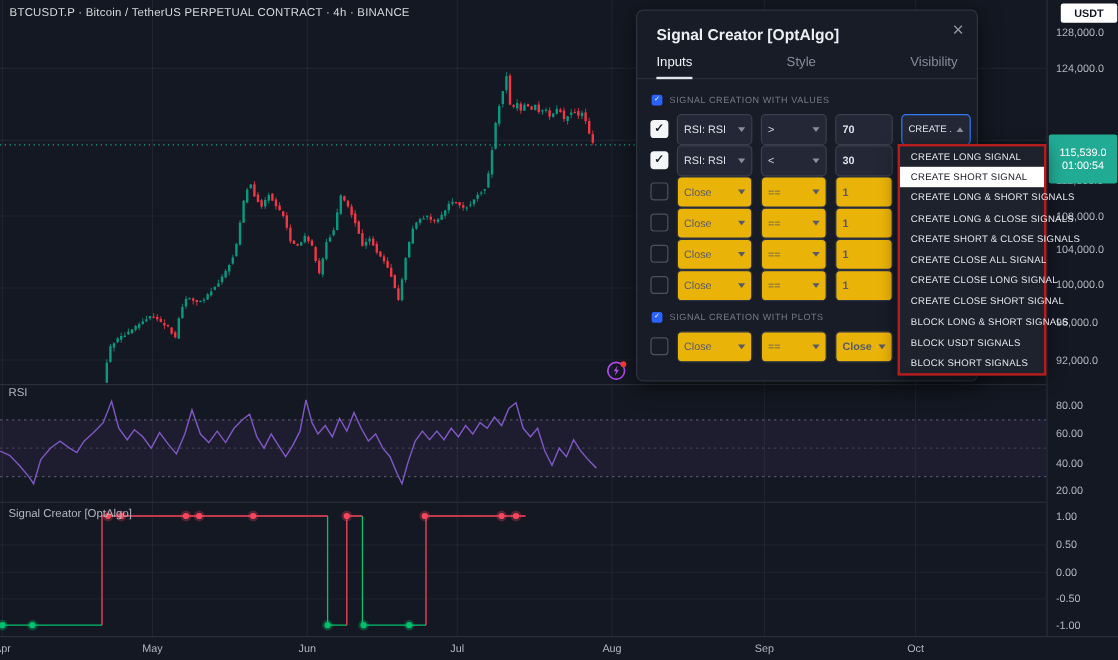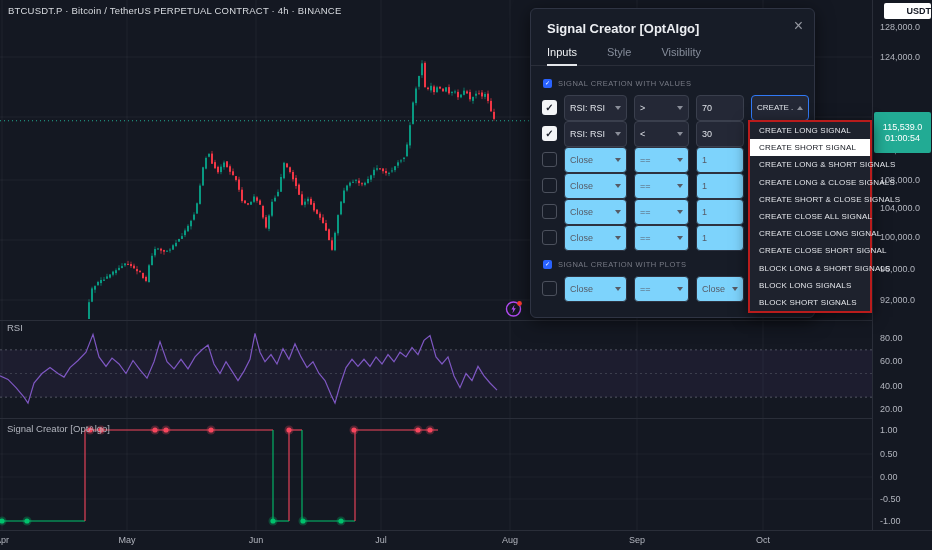--- a/index.html
+++ b/index.html
@@ -11,59 +11,59 @@
   #chart-area { position:absolute; left:0; top:0; width:872px; height:530px; }
   #chart-svg { position:absolute; left:0; top:0; }
   .pane-sep { position:absolute; left:0; width:932px; height:1px; background:#2a2e39; }
   #symbol-header { position:absolute; left:8px; top:5px; font-size:9.5px; color:#d8dbe0; letter-spacing:.2px; z-index:3; }
   .pane-label { position:absolute; font-size:9.5px; color:#b2b5be; z-index:3; }
 
   
   #price-axis { position:absolute; left:872px; top:0; width:60px; height:530px; border-left:1px solid #2a2e39; background:#141822; z-index:4; }
   .axis-label { position:absolute; left:7px; font-size:9px; color:#b2b5be; white-space:nowrap; }
   #currency-btn { position:absolute; right:1px; top:3px; width:47px; height:16px; background:#fff; color:#131722;
-     font-size:9px; font-weight:bold; text-align:right; line-height:16px; border-radius:2px; z-index:6; }
+     font-size:9px; font-weight:bold; text-align:center; line-height:16px; border-radius:2px; z-index:6; }
   #price-badge { position:absolute; left:1px; top:112px; width:57px; background:#22ab94; color:#fff; border-radius:2px;
      font-size:9px; line-height:10.5px; text-align:center; padding:10px 0; z-index:5; }
 
   
   #time-axis { position:absolute; left:0; top:530px; width:932px; height:20px; border-top:1px solid #2a2e39; background:#141822; overflow:hidden; }
   .month-label { position:absolute; top:4px; transform:translateX(-50%); font-size:9px; color:#b2b5be; }
 
   
   #boost-btn { position:absolute; left:504px; top:299px; width:20px; height:20px; z-index:3; }
 
   
   #dialog { position:absolute; left:530px; top:8px; width:285px; height:310px; background:#171c27;
      border:1px solid #2f3443; border-radius:6px; box-shadow:0 4px 18px rgba(0,0,0,.55); z-index:10; }
   #dialog-title { font-size:13px; font-weight:bold; color:#eceef2; padding:12px 16px 8px 16px; }
   #dialog-close { position:absolute; right:11px; top:8px; font-size:16px; color:#9598a1; cursor:pointer; line-height:18px; }
-  #dialog-tabs { display:flex; gap:30px; padding:2px 16px 0 16px; border-bottom:1px solid #2a2e39; }
+  #dialog-tabs { display:flex; gap:30px; padding:2px 16px 0 16px; border-bottom:1px solid #2a2e39;justify-content:space-between; }
   .tab { font-size:11px; color:#868d9b; padding-bottom:7px; position:relative; }
   .tab.active { color:#eef0f3; }
   .tab.active:after { content:""; position:absolute; left:0; right:0; bottom:-1px; height:2px; background:#e4e6ea; }
   #dialog-body { padding:13px 0 0 0; }
   .section-head { display:flex; align-items:center; gap:6px; margin:0 0 9px 12px; }
   .section-icon { width:9px; height:9px; background:#2962ff; border-radius:2px; color:#fff; font-size:6px; line-height:9px; text-align:center; }
   .section-title { font-size:7.5px; color:#787b86; letter-spacing:.5px; }
   .sig-row { display:flex; align-items:center; margin:0 0 5px 11px; gap:7px; height:21px; }
   .cb { width:15px; height:15px; border-radius:3px; flex:0 0 15px; }
   .cb.checked { background:#f4f5f7; color:#1b1f2a; font-size:10px; font-weight:bold; text-align:center; line-height:15px; }
   .cb.unchecked { background:transparent; border:1px solid #4b505c; }
   .ctl { height:21px; background:#242836; border:1px solid #3a3f4d; border-radius:4px; font-size:9px; color:#dfe2e8;
      display:flex; align-items:center; padding:12px 5px; position:relative; }
   .ctl .lbl { overflow:hidden; white-space:nowrap; flex:1; }
   .caret-down { width:0; height:0; border-left:3.5px solid transparent; border-right:3.5px solid transparent; border-top:4px solid #8a8e99; margin-left:4px; }
   .caret-up { width:0; height:0; border-left:3.5px solid transparent; border-right:3.5px solid transparent; border-bottom:4px solid #8a8e99; margin-left:4px; }
   .ctl.src { width:63px; }
   .ctl.op  { width:55px; }
-  .ctl.val { width:48px; }
+  .ctl.val { width:48px;font-weight:bold; }
   .ctl.act { width:58px; font-size:8px; }
   .ctl.focused { border-color:#3179f5; }
-  .ctl.disabled { border-color:#2d3240; background:#7dd3fc; color:#565b66; }
+  .ctl.disabled { border-color:#2d3240; background:#eab308; color:#565b66; }
   .ctl.disabled .caret-down { border-top-color:#565b66; }
   .sec2 { margin-top:12px; }
 
   
   #action-menu { position:absolute; left:748px; top:120px; width:124px; background:#1e222d; border:2px solid #b91c1c;
      box-shadow:0 4px 14px rgba(0,0,0,.6); z-index:20; }
   .menu-item { height:17.2px; line-height:17.2px; padding-left:9px; font-size:8px; color:#e3e5ea; letter-spacing:.2px; white-space:nowrap; }
   .menu-item.selected { background:#ffffff; color:#14171f; }
 </style>
 </head>
@@ -606,17 +606,17 @@
   <div id="action-menu">
       <div class="menu-item">CREATE LONG SIGNAL</div>
       <div class="menu-item selected">CREATE SHORT SIGNAL</div>
       <div class="menu-item">CREATE LONG &amp; SHORT SIGNALS</div>
       <div class="menu-item">CREATE LONG &amp; CLOSE SIGNALS</div>
       <div class="menu-item">CREATE SHORT &amp; CLOSE SIGNALS</div>
       <div class="menu-item">CREATE CLOSE ALL SIGNAL</div>
       <div class="menu-item">CREATE CLOSE LONG SIGNAL</div>
       <div class="menu-item">CREATE CLOSE SHORT SIGNAL</div>
       <div class="menu-item">BLOCK LONG &amp; SHORT SIGNALS</div>
-      <div class="menu-item">BLOCK LONG SIGNALS</div>
+      <div class="menu-item">BLOCK USDT SIGNALS</div>
       <div class="menu-item">BLOCK SHORT SIGNALS</div>
     </div>
 
 </div>
 
 </body></html>

